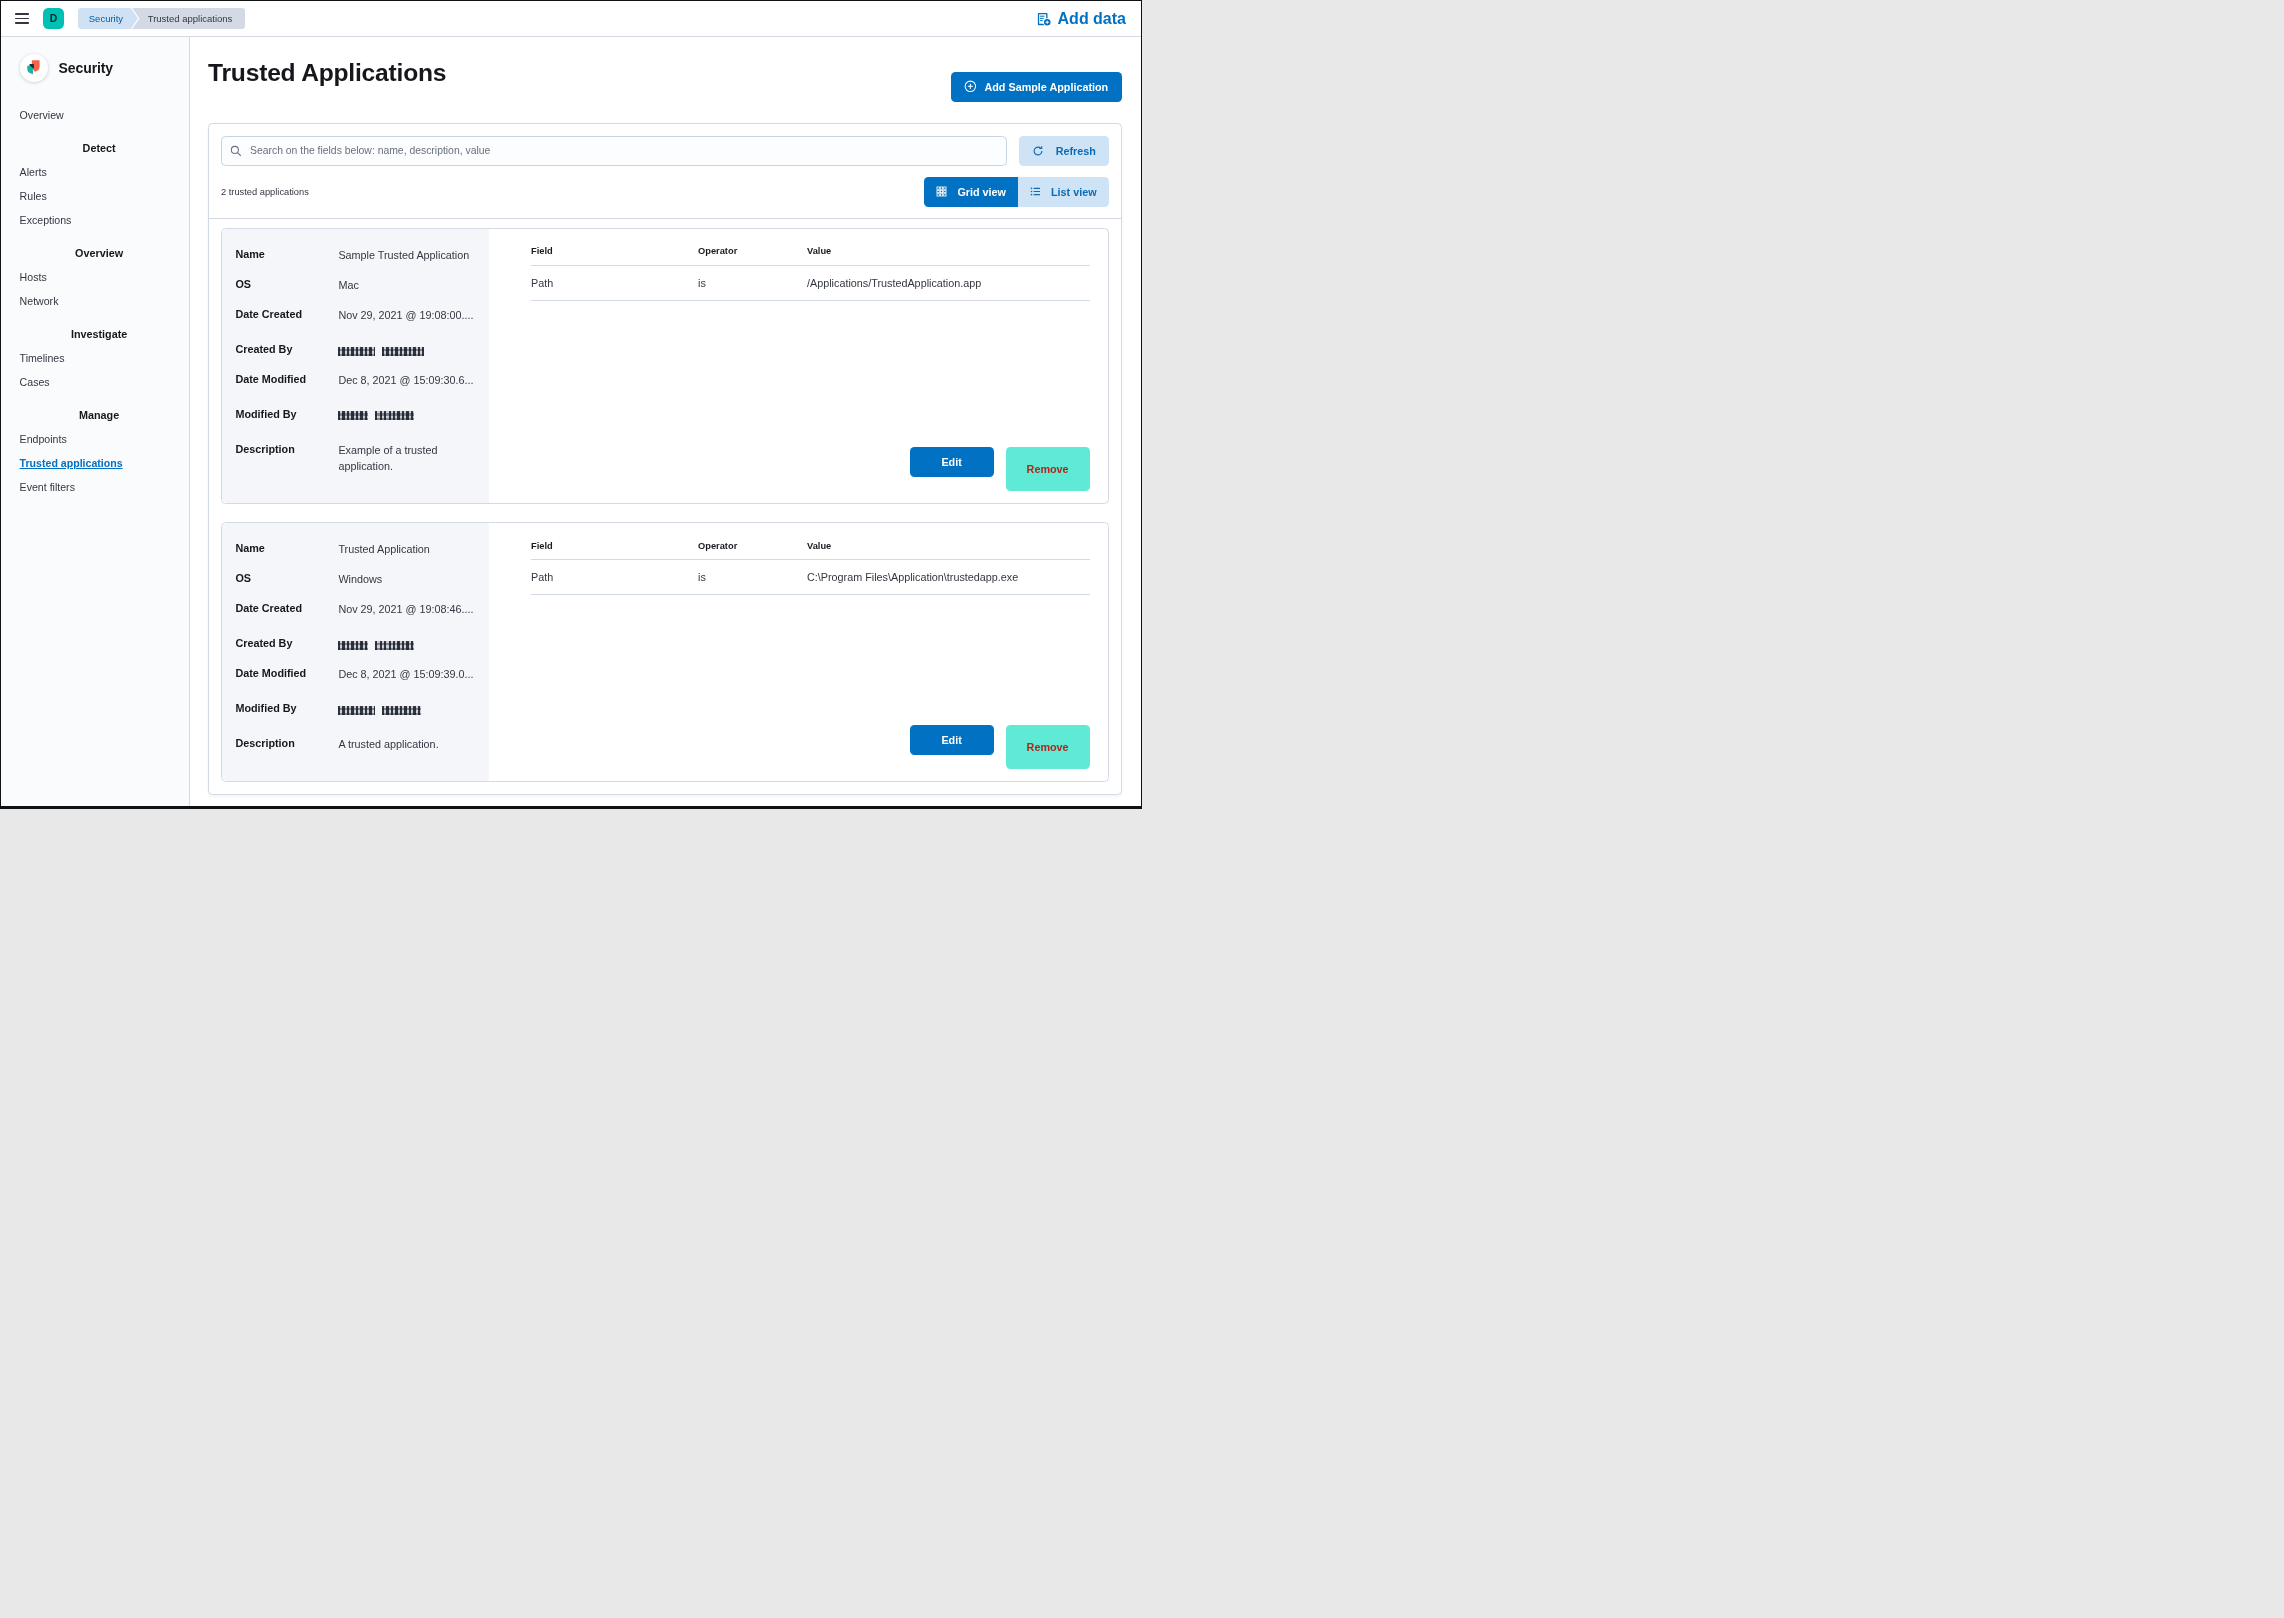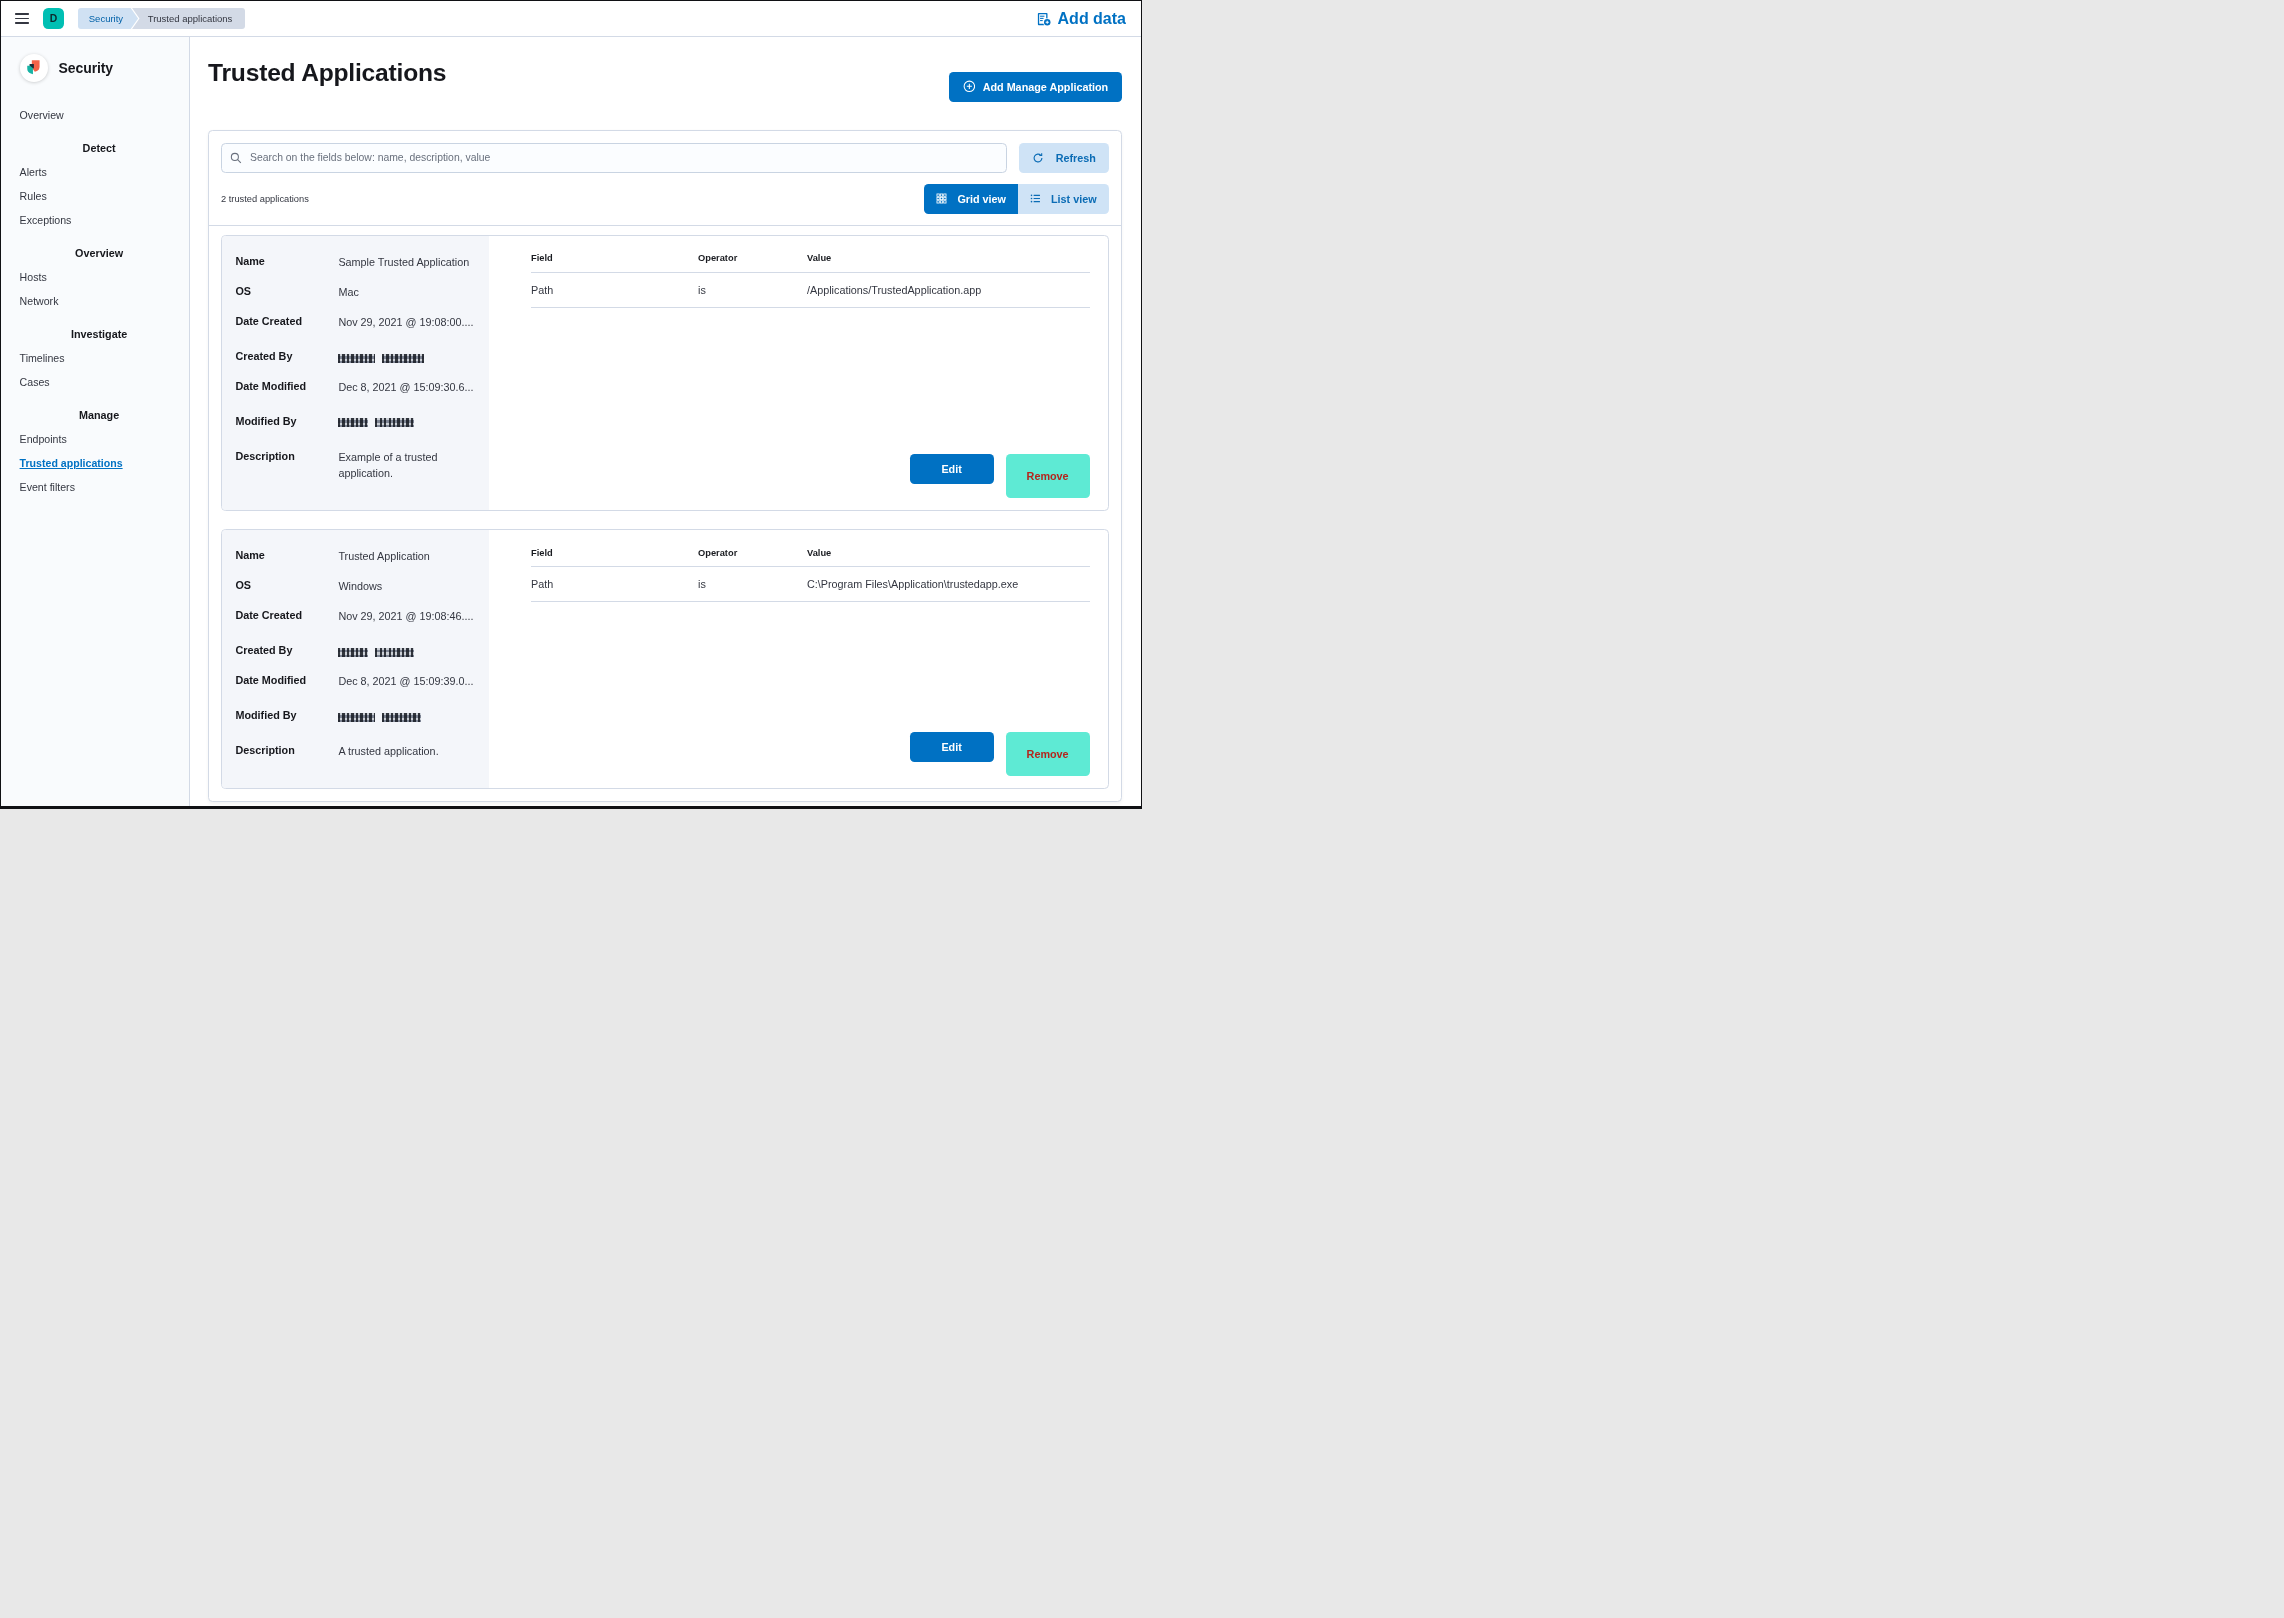--- a/index.html
+++ b/index.html
@@ -33,21 +33,21 @@
   .side-item.active { color:#0071c3; font-weight:700; text-decoration:underline; }
 
   main { flex:1; padding:22px 19.4px 0 18px; overflow:hidden; }
   .page-header { display:flex; justify-content:space-between; align-items:flex-start; }
   h1 { font-size:24.6px; font-weight:700; color:#16171c; letter-spacing:-0.2px; }
   .desc { margin-top:9.7px; font-size:10.8px; line-height:15.6px; color:#343741; max-width:748px; }
   .btn { border-radius:4.5px; font-size:10.8px; font-weight:600; display:inline-flex; align-items:center; justify-content:center; }
   .add-app { height:30px; margin-top:12.7px; padding:0 13.4px; background:#0071c3; color:#fff; gap:7.4px; flex-shrink:0; }
 
   
-  .panel { margin-top:28px; border:0.7px solid #d3dae6; border-radius:4.5px; background:#fff; box-shadow:0 1.5px 3px rgba(50,60,80,.06); padding:12px; }
+  .panel { margin-top:21px; border:0.7px solid #d3dae6; border-radius:4.5px; background:#fff; box-shadow:0 1.5px 3px rgba(50,60,80,.06); padding:12px; }
   .search-row { display:flex; gap:12px; }
   .search-box { flex:1; position:relative; }
   .search-box svg { position:absolute; left:9px; top:9px; }
   .search-box input { width:100%; height:30px; border:0.7px solid #c9d4e2; border-radius:4.5px; background:#fbfdff; padding:0 9px 0 28px; font-size:10.4px; color:#343741; font-family:inherit; }
   .search-box input::placeholder { color:#69707d; }
   .btn-refresh { height:30px; padding:0 12.7px; background:#cfe3f6; color:#0b6cb5; gap:12px; }
   .count-row { margin-top:11px; display:flex; justify-content:space-between; align-items:center; }
   .count { font-size:9.3px; color:#343741; }
   .view-toggle { display:flex; border-radius:4.5px; overflow:hidden; }
   .toggle { height:30px; padding:0 12px; font-size:10.8px; font-weight:600; display:flex; gap:10px; align-items:center; background:#cfe3f6; color:#0b6cb5; }
@@ -153,21 +153,21 @@
     <main>
       <div class="page-header">
         <div>
           <h1>Trusted Applications</h1>
         </div>
         <button class="btn add-app">
           <svg width="12.7" height="12.7" viewBox="0 0 16 16" fill="none">
             <circle cx="8" cy="8" r="6.6" stroke="#fff" stroke-width="1.3"></circle>
             <path d="M8 4.8v6.4M4.8 8h6.4" stroke="#fff" stroke-width="1.3"></path>
           </svg>
-          <span>Add Manage Application</span>
+          <span>Add Sample Application</span>
         </button>
       </div>
 
       <section class="panel">
         <div class="search-row">
           <div class="search-box">
             <svg width="12" height="12" viewBox="0 0 16 16" fill="none">
               <circle cx="6.5" cy="6.5" r="4.7" stroke="#69707d" stroke-width="1.4"></circle>
               <path d="M10.2 10.2L14.4 14.4" stroke="#69707d" stroke-width="1.4"></path>
             </svg>

